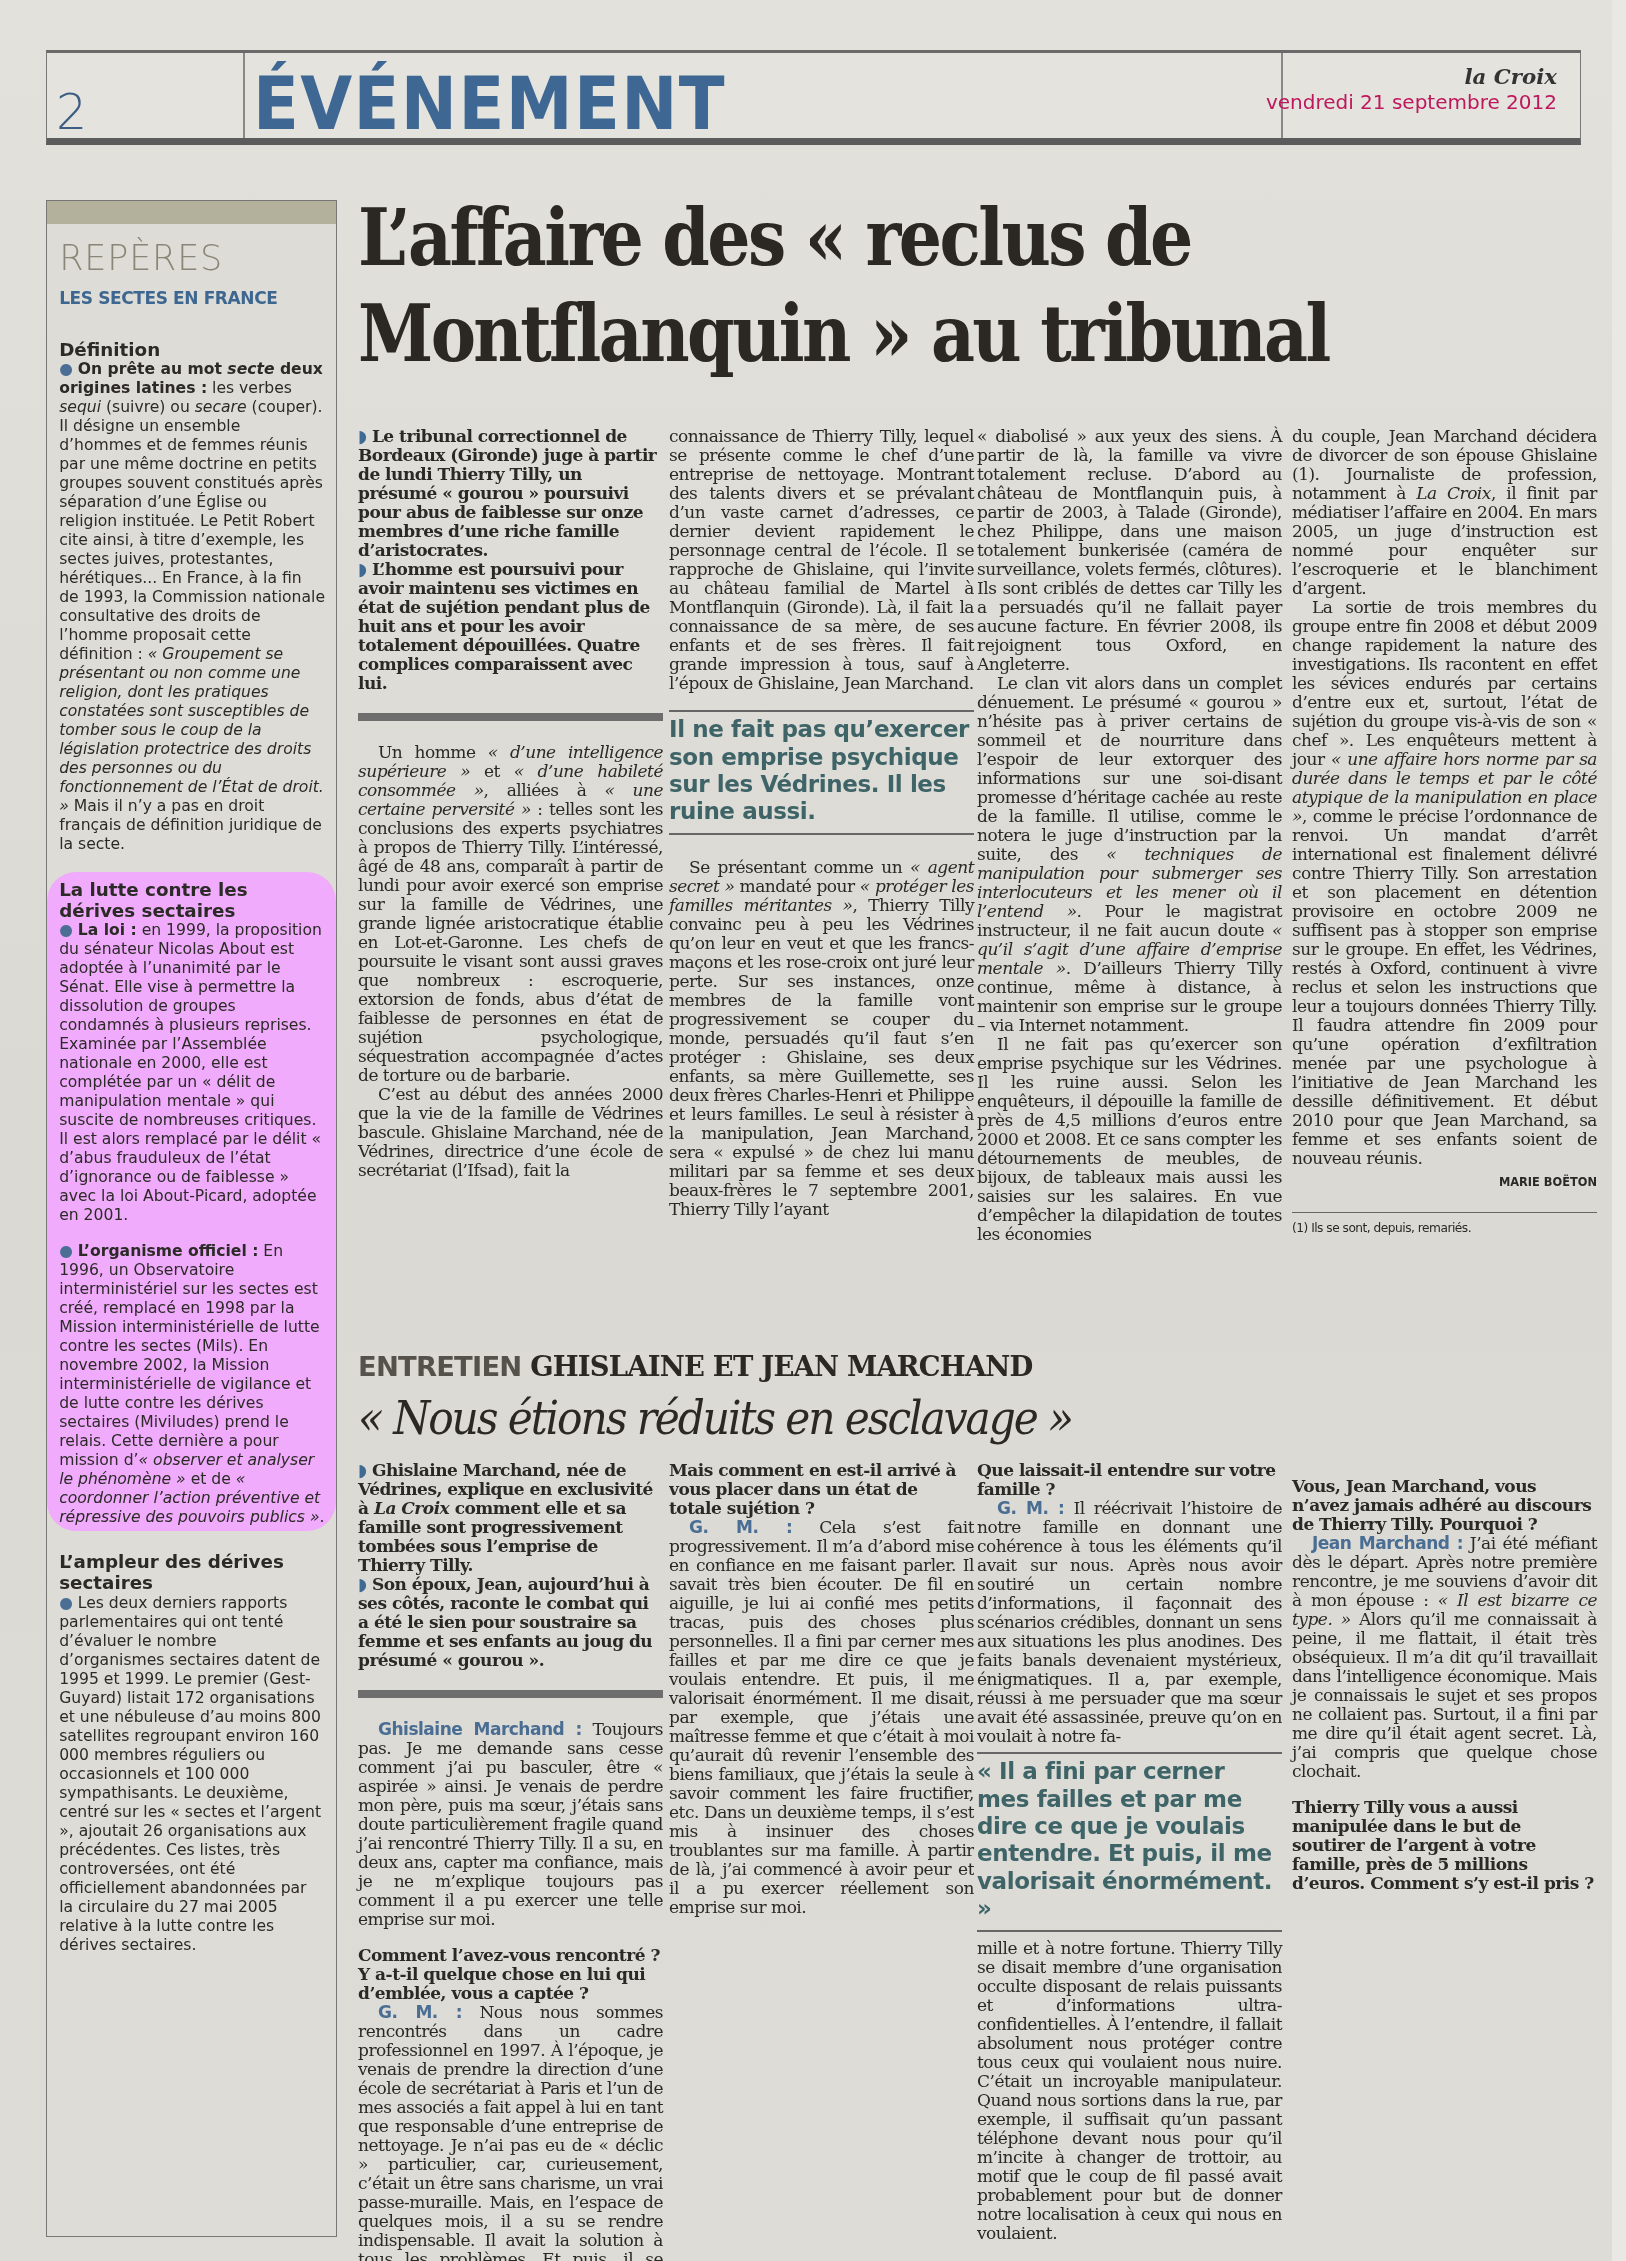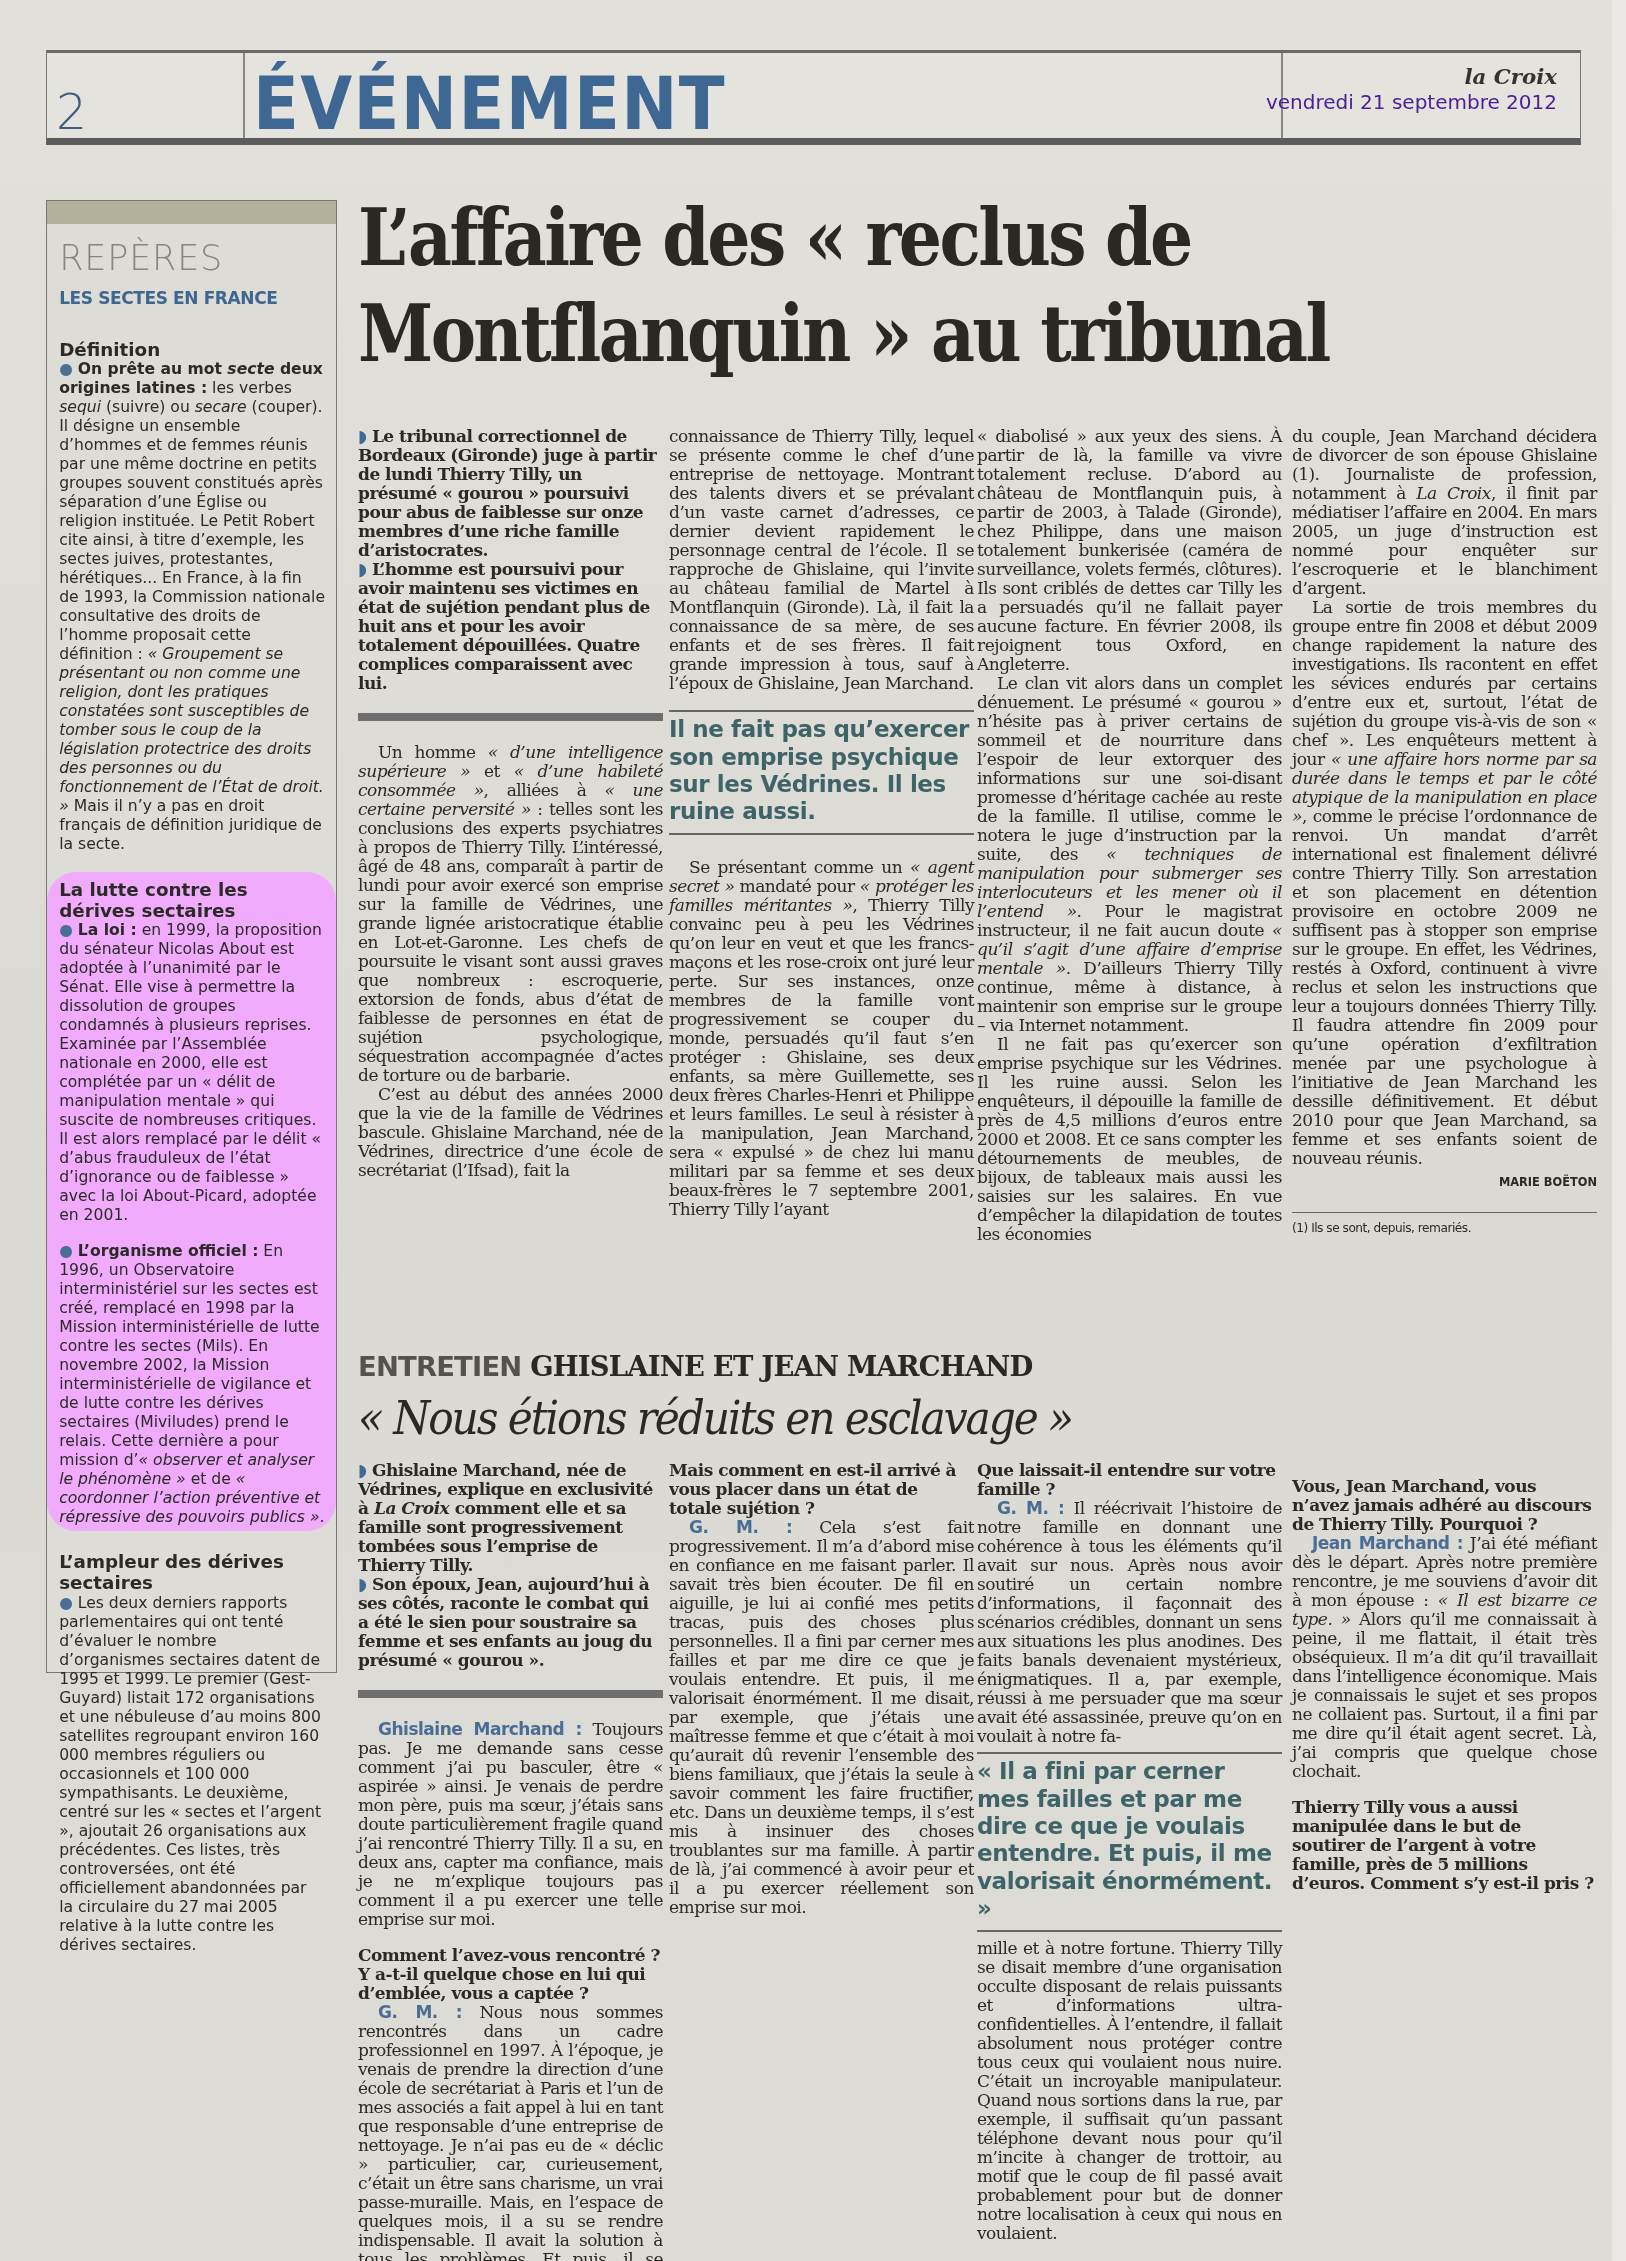--- a/index.html
+++ b/index.html
@@ -30,25 +30,25 @@
   .section-title {
     position: absolute; left: 206px; top: 7.6px;
     font-family: "DejaVu Sans", sans-serif; font-weight: 800; font-size: 73px;
     color: #3e6893; letter-spacing: 1.5px; transform: scaleX(0.92); transform-origin: left;
   }
   .header-divider2 { position: absolute; left: 1234px; top: 0; width: 1.5px; height: 85px; background: #888; }
   .masthead {
     position: absolute; right: 23px; top: 10.7px; text-align: right;
   }
   .paper-name { font-family: "DejaVu Serif", serif; font-style: italic; font-weight: bold; font-size: 21.3px; color: #333; }
-  .paper-date { font-family: "DejaVu Sans", sans-serif; font-size: 20px; color: #4c1d95; margin-top: 1.5px; }
+  .paper-date { font-family: "DejaVu Sans", sans-serif; font-size: 20px; color: #be185d; margin-top: 1.5px; }
 
   
   .sidebar {
-    position: absolute; left: 46px; top: 200px; width: 291px; height: 1473px;
+    position: absolute; left: 46px; top: 200px; width: 291px; height: 2037px;
     border: 1.5px solid #777; background: #dedcd6;
   }
   .sidebar-topbar { height: 23px; background: #b3b09c; }
   .sidebar .repere {
     font-family: "DejaVu Sans", sans-serif; font-size: 35px; color: #8a8677; letter-spacing: 0.8px;
     margin: 13.7px 0 0 12.2px; font-weight: 300;
   }
   .sidebar .subtitle {
     font-family: "DejaVu Sans", sans-serif; font-weight: bold; font-size: 17px; color: #3d6791;
     margin: 10.7px 0 0 12.2px; letter-spacing: -0.4px;

